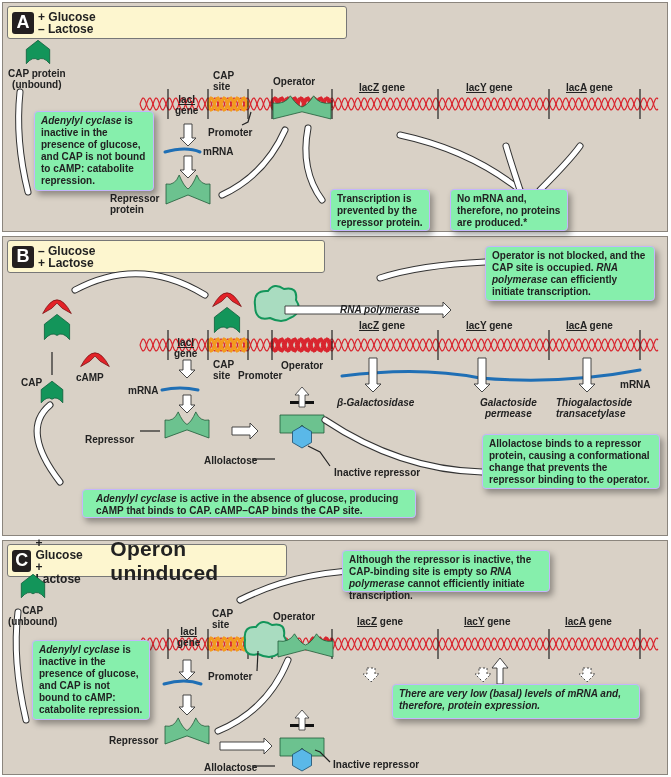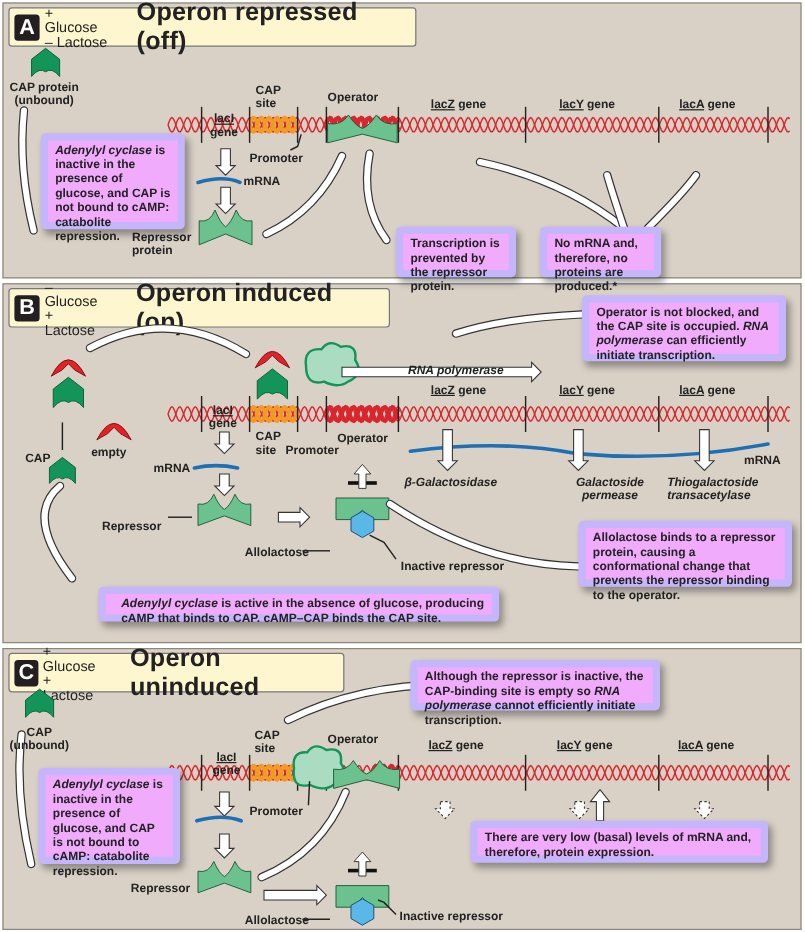--- a/index.html
+++ b/index.html
@@ -6,53 +6,51 @@
   body { width:671px; height:777px; position:relative; overflow:hidden;
          font-family:"Liberation Sans", "DejaVu Sans", sans-serif; color:#222; }
   .panel { position:absolute; left:2px; width:666px; background:#d9d1c6; border:1px solid #8b857d; box-sizing:border-box; }
   #panel-a { top:2px; height:230px; }
   #panel-b { top:236px; height:300px; }
   #panel-c { top:540px; height:235px; }
   .header { position:absolute; left:4px; top:3px; height:33px; background:#fdf6cf; border:1px solid #777; border-radius:3px;
             display:flex; align-items:center; padding:0 8px 0 4px; box-sizing:border-box; }
   .letter { width:22px; height:22px; background:#231f20; color:#fff; font-weight:bold; font-size:18px; border-radius:3px;
             display:flex; align-items:center; justify-content:center; margin-right:4px; }
-  .cond { font-weight:normal; font-size:12px; line-height:12px; margin-right:24px; }
+  .cond { font-weight:bold; font-size:12px; line-height:12px; margin-right:24px; }
   .title { font-weight:bold; font-size:21px; letter-spacing:0.2px; }
   .lbl { position:absolute; font-weight:bold; font-size:10px; line-height:11px; color:#222; white-space:nowrap; }
   .lbl.center { text-align:center; }
   .lbl .u { text-decoration:underline;margin-top:24px; }
   .lbl.it { font-style:italic; }
-  .callout { position:absolute; background:#f0abfc; border:6px solid #c4b5fd; border-radius:4px; box-shadow:3px 4px 6px rgba(0,0,0,0.35);
+  .callout { position:absolute; background:#86efac; border:1px solid #c4b5fd; border-radius:4px; box-shadow:3px 4px 6px rgba(0,0,0,0.35);
              font-weight:bold; font-size:10px; line-height:12px; padding:3px 6px; box-sizing:border-box; color:#222; }
   .callout i { font-style:italic; }
   svg.overlay { position:absolute; left:0; top:0; width:671px; height:777px; pointer-events:none; }
 </style>
 </head>
 <body>
 
 <div class="panel" id="panel-a">
   <div class="header" style="width:340px;">
     <div class="letter">A</div>
     <div class="cond">
       <div>+ Glucose</div>
       <div>– Lactose</div>
     </div>
-    <div class="title">Operon repressed (off)</div>
   </div>
 </div>
 
 <div class="panel" id="panel-b">
   <div class="header" style="width:318px;">
     <div class="letter">B</div>
     <div class="cond">
       <div>– Glucose</div>
       <div>+ Lactose</div>
     </div>
-    <div class="title">Operon induced (on)</div>
   </div>
 </div>
 
 <div class="panel" id="panel-c">
   <div class="header" style="width:280px;">
     <div class="letter">C</div>
     <div class="cond">
       <div>+ Glucose</div>
       <div>+ Lactose</div>
     </div>
@@ -212,24 +210,24 @@
 </div>
 <div class="lbl" style="left:359px;top:82px;"><span class="u">lacZ</span> <span>gene</span></div>
 <div class="lbl" style="left:466px;top:82px;"><span class="u">lacY</span> <span>gene</span></div>
 <div class="lbl" style="left:566px;top:82px;"><span class="u">lacA</span> <span>gene</span></div>
 
 <div class="callout" style="left:34px;top:111px;width:120px;height:80px;">
   <i>Adenylyl cyclase</i>
   <span>is inactive in the presence of glucose, and CAP is not bound  to cAMP: catabolite repression.</span>
 </div>
 <div class="callout" style="left:330px;top:189px;width:100px;height:42px;">Transcription is prevented by the repressor protein.</div>
-<div class="callout" style="left:450px;top:189px;width:101px;height:42px;">No mRNA and, therefore, no proteins are produced.*</div>
+<div class="callout" style="left:450px;top:189px;width:118px;height:42px;">No mRNA and, therefore, no proteins are produced.*</div>
 
 <div class="lbl" style="left:21px;top:377px;">CAP</div>
-<div class="lbl" style="left:76px;top:372px;">empty</div>
+<div class="lbl" style="left:76px;top:372px;">cAMP</div>
 <div class="lbl center" style="left:174px;top:313px;">
   <div class="u">lacI</div>
   <div>gene</div>
 </div>
 <div class="lbl" style="left:213px;top:359px;">
   <div>CAP</div>
   <div>site</div>
 </div>
 <div class="lbl" style="left:238px;top:370px;">Promoter</div>
 <div class="lbl" style="left:281px;top:360px;">Operator</div>
@@ -286,13 +284,13 @@
 
 <div class="callout" style="left:342px;top:550px;width:208px;height:42px;">
   <span>Although the repressor is inactive, the CAP-binding site is empty so</span>
   <i>RNA polymerase</i>
   <span>cannot efficiently initiate transcription.</span>
 </div>
 <div class="callout" style="left:32px;top:640px;width:118px;height:80px;">
   <i>Adenylyl cyclase</i>
   <span>is inactive in the presence of glucose, and CAP is  not bound to cAMP: catabolite repression.</span>
 </div>
-<div class="callout" style="left:392px;top:684px;width:248px;height:35px;">There are very low (basal) levels of mRNA and, therefore, protein expression.</div>
+<div class="callout" style="left:392px;top:684px;width:248px;height:35px;font-style:italic;">There are very low (basal) levels of mRNA and, therefore, protein expression.</div>
 
 </body></html>

